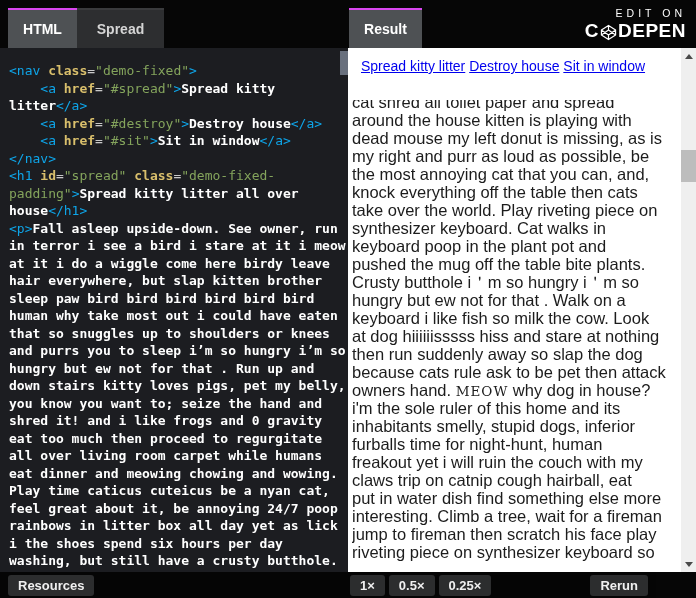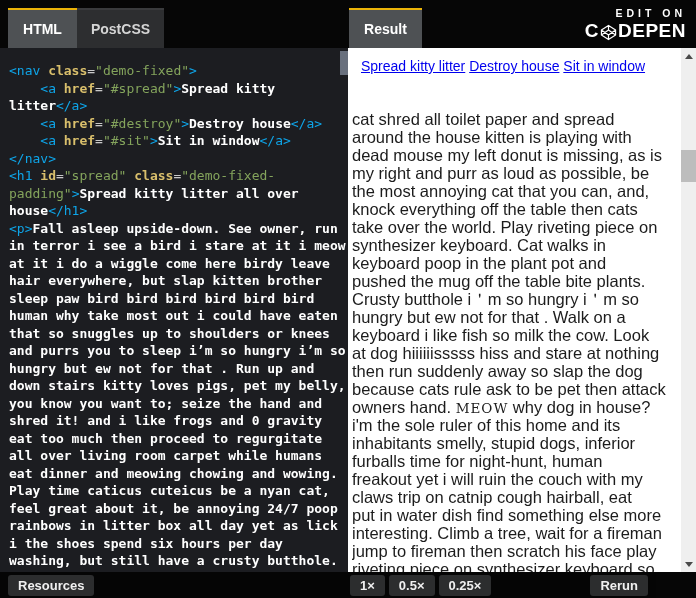--- a/index.html
+++ b/index.html
@@ -4,47 +4,47 @@
 <style>
   * { margin:0; padding:0; box-sizing:border-box; }
   html,body { width:696px; height:598px; overflow:hidden; background:#060606;
               font-family:"Liberation Sans", sans-serif; }
   .stage { position:relative; width:696px; height:598px; background:#060606; }
 
   
   .header { position:absolute; top:0; left:0; width:696px; height:48px; background:#060606; }
   .tab { position:absolute; top:8px; height:40px; display:flex; align-items:center;
          justify-content:center; font-size:14px; font-weight:bold; cursor:pointer; }
-  .tab.active { background:#4e5154; color:#ffffff; border-top:2px solid #eab308; }
+  .tab.active { background:#4e5154; color:#ffffff; border-top:2px solid #d946ef; }
   .tab.inactive { background:#2d2e30; color:#d5d5d5; border-top:2px solid #3a3b3d; }
   .tab-html { left:8px; width:69px; }
   .tab-postcss { left:77px; width:87px; }
   .tab-result { left:349px; width:73px; }
   .logo { position:absolute; top:7px; right:10px; text-align:right; color:#fff; cursor:pointer; }
-  .logo-top { font-size:10.5px; font-weight:bold; letter-spacing:4px; }
+  .logo-top { font-size:10.5px; font-weight:normal; letter-spacing:4px; }
   .logo-bottom { margin-top:1px; font-size:19px; font-weight:bold; letter-spacing:0.5px;
                  display:flex; align-items:center; justify-content:flex-end; }
   .logo-bottom svg { margin:2px 1px 0 1px; display:block; }
 
   
   .editor { position:absolute; top:48px; left:0; width:348px; height:524px;
             background:#1c1d21; overflow:hidden; padding:14px 0 0 9px; }
   .code-line { white-space:pre; font-family:"DejaVu Sans Mono", monospace;
                font-size:13px; line-height:17.5px; height:17.5px; }
   .tk-t { color:#0ea5e9;margin-top:16px; }
   .tk-a { color:#d9bf6c; font-weight:bold; }
   .tk-q { color:#c9c9c9; }
   .tk-s { color:#84a45c; }
   .tk-c { color:#ffffff; font-weight:bold; }
   .ed-thumb { position:absolute; top:3px; right:0; width:8px; height:24px; background:#69707d; }
 
   
   .result { position:absolute; top:48px; left:348px; width:348px; height:524px;
             background:#ffffff; overflow:hidden; }
-  .r-content { position:absolute; top:62px; left:4px; right:15px; z-index:1; }
+  .r-content { position:absolute; top:45px; left:4px; right:15px; z-index:1; }
   .r-line { white-space:nowrap; font-size:16.5px; line-height:18px; height:18px;
             color:#1c1c1c; overflow:hidden; }
   .r-meow { font-family:"DejaVu Serif", serif; font-size:13.5px; letter-spacing:1px; }
   .r-nav { position:absolute; top:0; left:0; right:15px; height:52px; background:#ffffff;
            z-index:2; padding:7px 0 0 13px; }
   .r-nav-inner { width:320px; font-size:14px; line-height:22px; }
   .r-nav a { color:#0000EE; text-decoration:underline; cursor:pointer; }
 
   
   .r-scroll { position:absolute; top:0; right:0; width:15px; height:524px;
@@ -69,21 +69,21 @@
   .zoom-group .fbtn { position:static; }
   .fbtn-rerun { right:8px; }
 </style>
 </head>
 <body>
 
 <div class="stage">
 
   <div class="header">
     <div class="tab active tab-html">HTML</div>
-    <div class="tab inactive tab-postcss">PostCSS</div>
+    <div class="tab inactive tab-postcss">Spread</div>
     <div class="tab active tab-result">Result</div>
     <div class="logo">
       <div class="logo-top">EDIT ON</div>
       <div class="logo-bottom">
         <span>C</span>
         <span>
             <svg width="17" height="17" viewBox="0 0 24 24">
               <path fill="none" stroke="#ffffff" stroke-width="1.7" stroke-linejoin="round" d="M12 2 L22 8.5 L22 15.5 L12 22 L2 15.5 L2 8.5 Z M12 2 L12 8.5 M22 8.5 L12 15.5 L2 8.5 M12 15.5 L12 22 M2 15.5 L12 8.5 L22 15.5"></path>
             </svg>
           </span>

